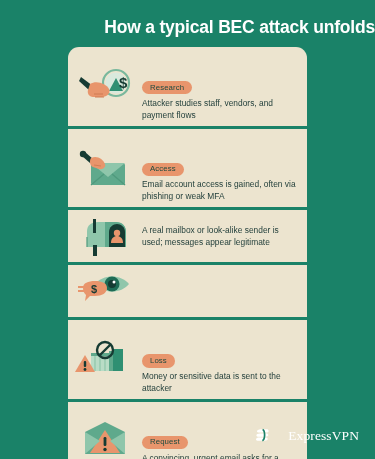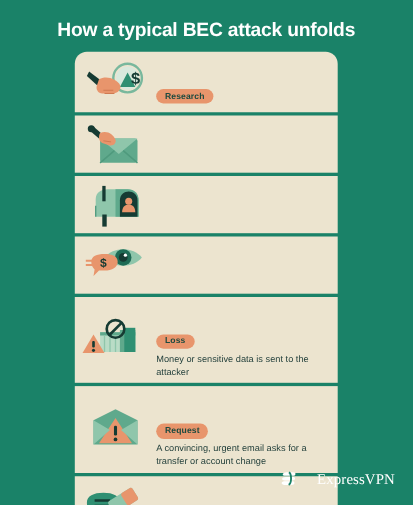--- a/index.html
+++ b/index.html
@@ -7,21 +7,21 @@
     width:375px;height:459px;
     background:#1a8268;
     font-family:"Liberation Sans",sans-serif;
     overflow:hidden;
     position:relative;
   }
   .page-title{
     color:#ffffff;
     font-size:17.5px;
     font-weight:bold;
-    text-align:center;
+    text-align:right;
     letter-spacing:-0.2px;
     padding-top:17px;
     margin:0;
   }
   .stack{
     position:absolute;
     left:68px;top:47px;
     width:239px;
   }
   .card{
@@ -47,21 +47,21 @@
   .card-body{
     flex:1;
     padding-right:10px;
     padding-top:1px;
   }
   .badge{
     display:inline-block;
     background:#e8956c;
     color:#1c4a3f;
     font-size:7.8px;
-    font-weight:bold;
+    font-weight:normal;
     border-radius:9px;
     padding:2.5px 8px 3px 8px;
     line-height:1;
     letter-spacing:0.1px;
     margin-bottom:3.5px;
     margin-top:29px;
   }
   .desc{
     color:#1d3b37;
     font-size:8.4px;
@@ -99,51 +99,57 @@
         <path d="M36 25 L43 12 L50 25 Z" fill="#2f8f72"></path>
         <text x="46" y="22" font-family="Liberation Sans, sans-serif" font-size="15" font-weight="bold" fill="#163b33">$</text>
         <path d="M8 11 L20 20 L17 25 L6 15 Z" fill="#163b33"></path>
         <path d="M17 18 C24 14 33 18 36 23 C38 27 34 31 29 31 L20 31 C16 31 14 27 15 24 Z" fill="#e8956c"></path>
         <path d="M21 28 L30 28" stroke="#cf7a52" stroke-width="1" fill="none"></path>
         <path d="M22 31 L31 31" stroke="#cf7a52" stroke-width="1" fill="none"></path>
       </svg>
     </div>
     <div class="card-body">
       <span class="badge">Research</span>
+      <p class="desc">Attacker studies staff, vendors, and payment flows</p>
     </div>
   </div>
 
   <div class="card">
     <div class="card-icon">
       <svg width="64" height="42" viewBox="0 0 64 42">
         <rect x="18" y="16" width="34" height="22" rx="2.5" fill="#5fa98c"></rect>
         <path d="M18 16 L35 30 L52 16 Z" fill="#8fc6ab"></path>
         <path d="M18 38 L31 27 M52 38 L39 27" stroke="#4f9a7d" stroke-width="1.4" fill="none"></path>
         <path d="M12 5 L20 12 L17 16 L9 9 Z" fill="#163b33"></path>
         <circle cx="10" cy="7" r="3.2" fill="#163b33"></circle>
         <path d="M18 11 C24 8 30 12 32 17 C33 20 30 23 26 22 L20 20 C17 19 16 14 18 11 Z" fill="#e8956c"></path>
         <path d="M21 18 L28 19" stroke="#cf7a52" stroke-width="0.9" fill="none"></path>
       </svg>
+    </div>
+    <div class="card-body">
+      <span class="badge">Access</span>
+      <p class="desc">Email account access is gained, often via phishing or weak MFA</p>
     </div>
   </div>
 
   <div class="card">
     <div class="card-icon">
       <svg width="64" height="42" viewBox="0 0 64 42">
         <path d="M14 16 C14 10 19 7 25 7 L43 7 C49 7 53 11 53 17 L53 32 L14 32 Z" fill="#8fc6ab"></path>
         <path d="M32 7 L43 7 C49 7 53 11 53 17 L53 32 L32 32 Z" fill="#5fa98c"></path>
         <path d="M36 32 L36 17 C36 12 40 9 44 9 C48 9 52 12 52 17 L52 32 Z" fill="#163b33"></path>
         <circle cx="44" cy="18" r="3.2" fill="#e8956c"></circle>
         <path d="M38 28 C38 23 41 21 44 21 C47 21 50 23 50 28 Z" fill="#e8956c"></path>
         <rect x="20" y="30" width="4" height="11" fill="#163b33"></rect>
         <rect x="20" y="4" width="3" height="14" fill="#163b33"></rect>
         <path d="M14 22 L14 32" stroke="#4f9a7d" stroke-width="1.2" fill="none"></path>
       </svg>
     </div>
     <div class="card-body">
+      <p class="desc">A real mailbox or look-alike sender is used; messages appear legitimate</p>
     </div>
   </div>
 
   <div class="card">
     <div class="card-icon">
       <svg width="64" height="42" viewBox="0 0 64 42">
         <path d="M22 14 C30 4 48 4 56 14 C48 24 30 24 22 14 Z" fill="#8fc6ab"></path>
         <circle cx="39" cy="14" r="7.5" fill="#1e6b55"></circle>
         <circle cx="39" cy="14" r="4" fill="#163b33"></circle>
         <circle cx="41" cy="12" r="1.5" fill="#ffffff"></circle>

